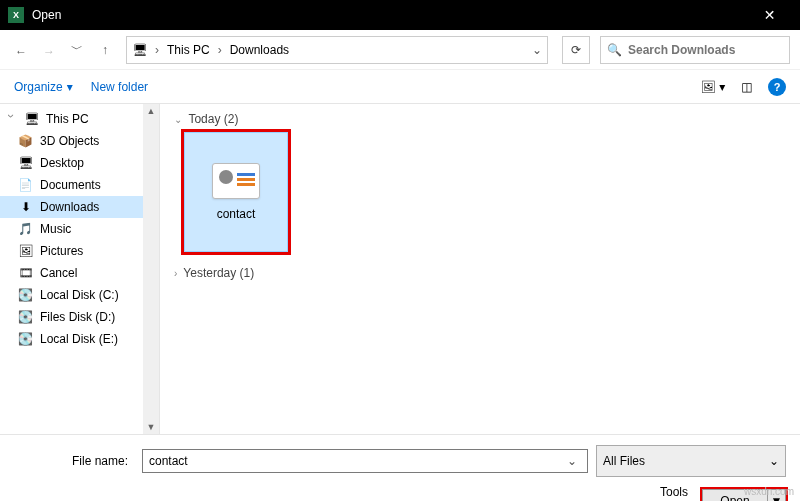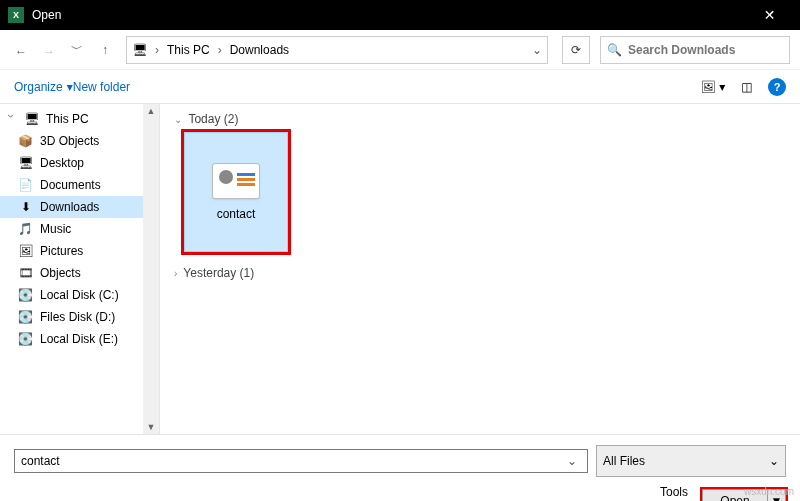--- a/index.html
+++ b/index.html
@@ -19,21 +19,21 @@
 .breadcrumb-wrap .pcicon { width: 18px; height: 18px; margin: 0 4px; display:flex;align-items:center;justify-content:center; }
 .breadcrumb-wrap .crumb { padding: 0 6px; height: 100%; display: flex; align-items: center; cursor: pointer; }
 .breadcrumb-wrap .chev { color: #666; padding: 0 2px; }
 .breadcrumb-wrap .spacer { flex: 1; }
 .breadcrumb-wrap .dd { width: 20px; display:flex;align-items:center;justify-content:center;color:#555;cursor:pointer; }
 .refresh { width: 28px; height: 28px; border: 1px solid #ccc; display: flex; align-items: center; justify-content: center; margin: 0 4px; cursor:pointer; color:#444; }
 .search { width: 190px; height: 28px; border: 1px solid #ccc; display: flex; align-items: center; padding: 0 6px; gap: 6px; color: #888; }
 .search input { border: none; outline: none; flex: 1; font-size: 12px; color: #555; font-weight: bold; }
 
 
-.toolbar { height: 34px; display: flex; align-items: center; padding: 0 14px; border-bottom: 1px solid #e5e5e5; }
+.toolbar { height: 34px; display: flex; align-items: center; padding: 0 14px; gap: 18px; border-bottom: 1px solid #e5e5e5; }
 .toolbar .tbtn { color: #0066cc; display: flex; align-items: center; gap: 4px; cursor: pointer; }
 .toolbar .right { margin-left: auto; display: flex; align-items: center; gap: 8px; }
 .toolbar .iconbtn { width: 26px; height: 22px; border: 1px solid transparent; display:flex;align-items:center;justify-content:center; cursor:pointer; }
 .help { width: 18px; height: 18px; border-radius: 50%; background: #0078d7; color: #fff; display:flex;align-items:center;justify-content:center;font-size:11px;font-weight:bold; }
 
 
 .main { display: flex; height: 330px; }
 .sidebar { width: 160px; border-right: 1px solid #e5e5e5; padding: 4px 0; overflow: hidden; position: relative; }
 .sidebar .sitem { display: flex; align-items: center; gap: 6px; padding: 3px 6px 3px 18px; cursor: pointer; height: 22px; }
 .sidebar .sitem.top { padding-left: 6px; }
@@ -139,21 +139,21 @@
     <div class="sitem">
         <span class="sicon">🎵</span>
         <span>Music</span>
       </div>
     <div class="sitem">
         <span class="sicon">🖼</span>
         <span>Pictures</span>
       </div>
     <div class="sitem">
         <span class="sicon">🎞</span>
-        <span>Objects</span>
+        <span>Cancel</span>
       </div>
     <div class="sitem">
         <span class="sicon">💽</span>
         <span>Local Disk (C:)</span>
       </div>
     <div class="sitem">
         <span class="sicon">💽</span>
         <span>Files Disk (D:)</span>
       </div>
     <div class="sitem">
@@ -183,20 +183,21 @@
       <div class="group-header">
         <span class="chev2">›</span>
         <span>Yesterday (1)</span>
       </div>
     </div>
   </div>
 </div>
 
 <div class="footer">
   <div class="frow">
+    <div class="flabel">File name:</div>
     <div class="fname-input">
       <input value="contact" style="">
       <span class="dd2">⌄</span>
     </div>
     <div class="filter">
       <span>All Files</span>
       <span>⌄</span>
     </div>
   </div>
   <div class="frow">

